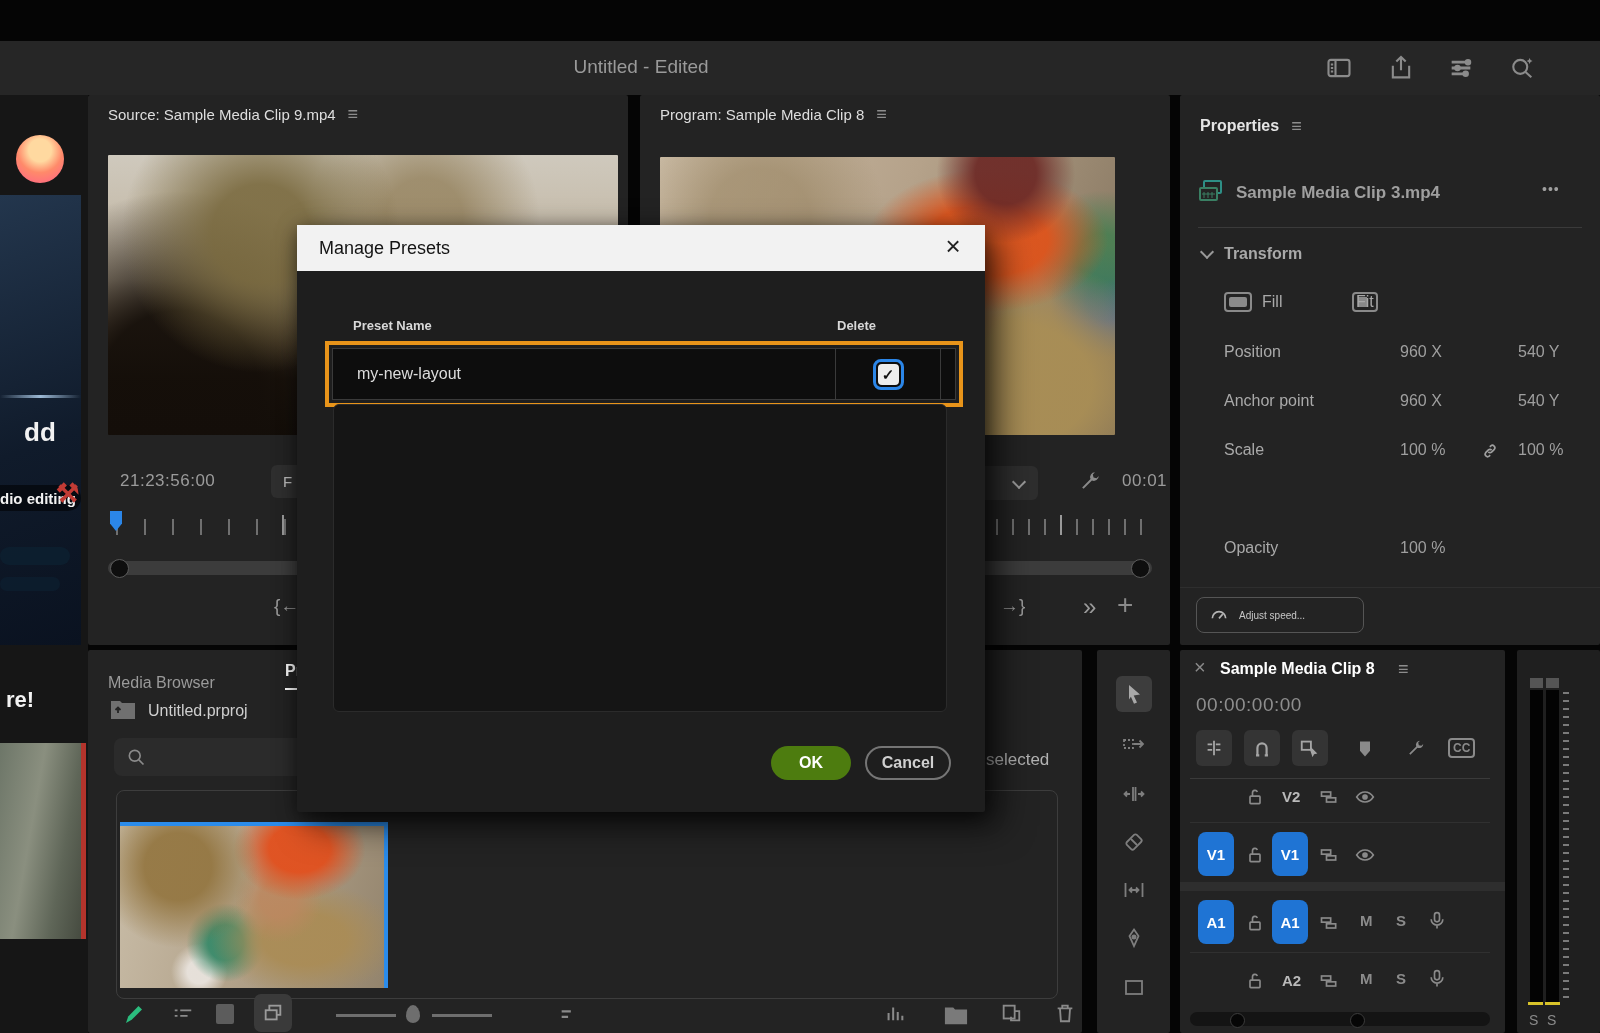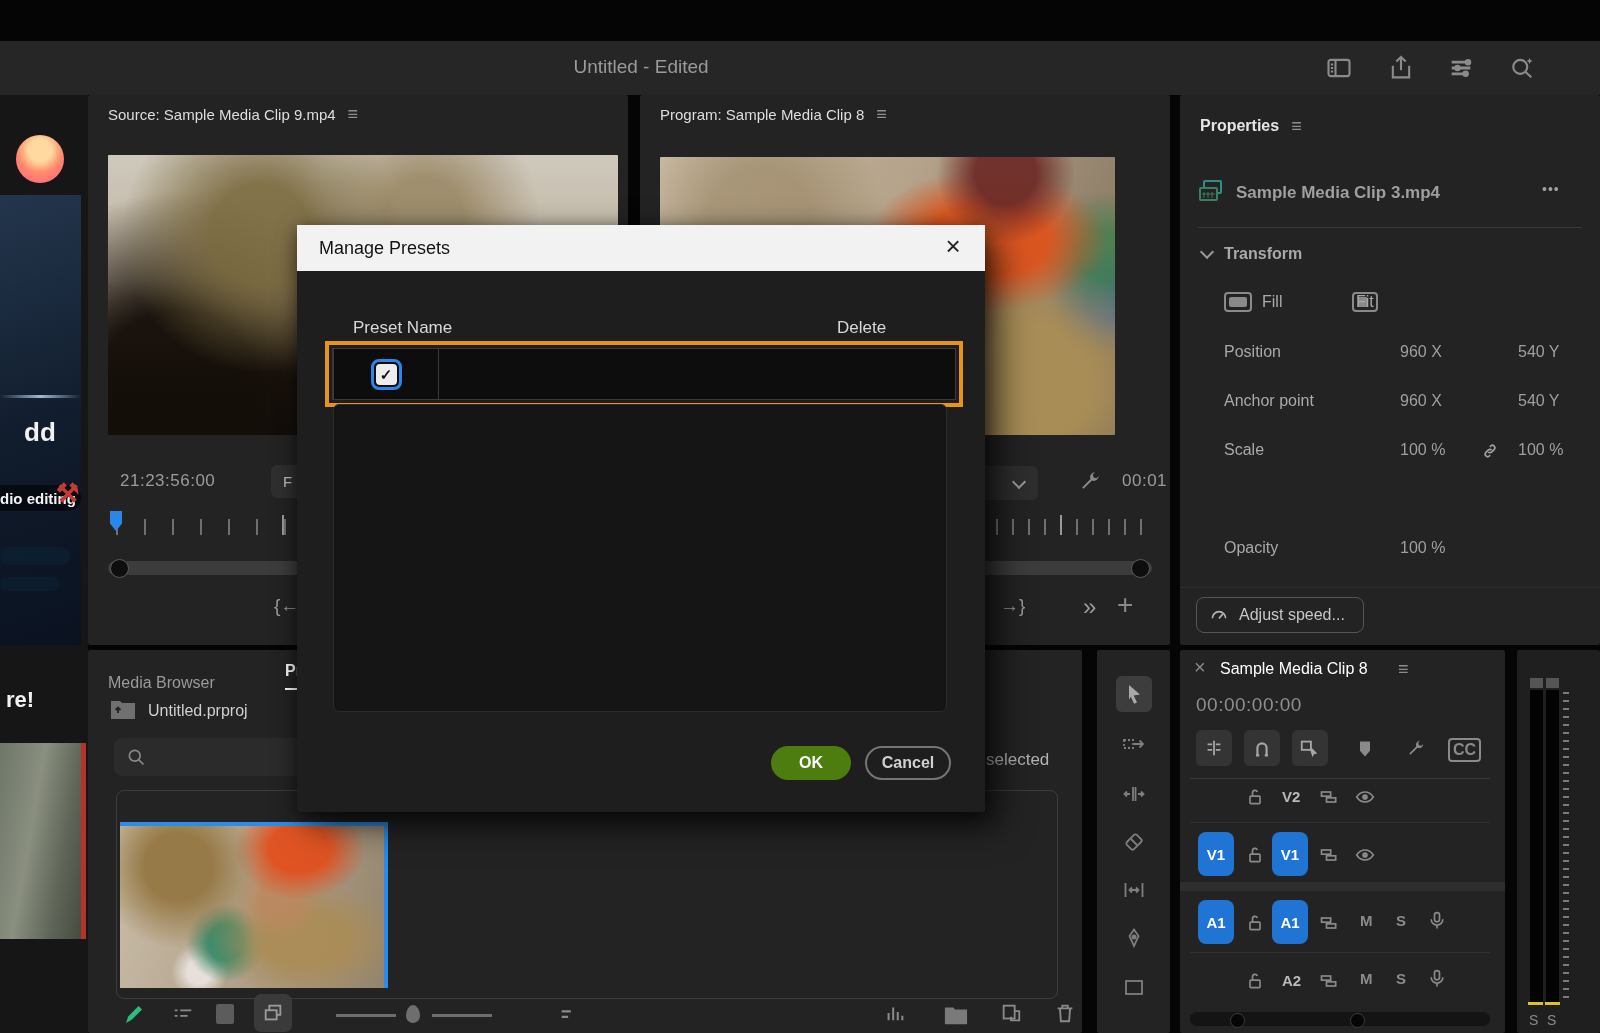--- a/index.html
+++ b/index.html
@@ -32,21 +32,21 @@
   .prow .v1{position:absolute;left:220px;color:#9f9f9f}
   .prow .v2{position:absolute;left:338px;color:#9f9f9f}
   .hot{cursor:ew-resize}
   .sq-ico{display:inline-block;border:2px solid #8a8a8a;border-radius:4px;position:relative}
   
   #dialog{left:297px;top:225px;width:688px;height:587px;background:#1e1e1e;z-index:60;
      box-shadow:14px 14px 34px rgba(0,0,0,.62),0 4px 18px rgba(0,0,0,.5);border-radius:2px}
   #dlg-title{left:0;top:0;width:688px;height:46px;background:#f2f2f2;color:#141414;
      font-size:18px;display:flex;align-items:center;padding-left:22px;box-sizing:border-box}
   #dlg-close{position:absolute;right:16px;top:6px;font-size:26px;color:#222;width:32px;text-align:center;cursor:pointer}
-  .dlg-colhead{position:absolute;color:#d8d8d8;font-size:17px;font-weight:400}
+  .dlg-colhead{position:absolute;color:#d8d8d8;font-size:13px;font-weight:700}
   #orange-box{left:28px;top:116px;width:624px;height:52px;border:4px solid #e8941a;background:#1e1e1e;padding:3px;}
   #preset-row{width:100%;height:100%;background:#0d0d0d;border:1px solid #3a3a3a;box-sizing:border-box;display:flex;align-items:center}
   #preset-name{flex:1;color:#dcdcdc;font-size:16px;padding-left:24px}
   .vdiv{width:1px;height:100%;background:#3a3a3a}
   #cb-cell{width:104px;display:flex;justify-content:center;align-items:center}
   #cb-ring{border:3px solid #2b86e8;border-radius:8px;padding:2px;line-height:0}
   #cb-box{display:inline-block;width:21px;height:21px;background:#ededed;border-radius:4px;color:#101010;
      font-weight:700;font-size:15px;text-align:center;line-height:21px}
   #tail-cell{width:14px;height:100%}
   #list-area{left:36px;top:179px;width:612px;height:306px;background:#151515;border:1px solid #2b2b2b;border-radius:6px}
@@ -54,21 +54,21 @@
      display:flex;align-items:center;justify-content:center;cursor:pointer}
   #ok-btn{left:474px;top:521px;width:80px;background:#4d7c0f;color:#fff}
   #cancel-btn{left:568px;top:521px;width:86px;background:transparent;border:2px solid #757575;color:#d0d0d0;box-sizing:border-box}
   
   .trk-btn{position:absolute;width:36px;height:44px;background:#1f74d4;border-radius:8px;color:#fff;
      font-weight:700;font-size:15px;display:flex;align-items:center;justify-content:center;cursor:pointer}
   .tl-lab{position:absolute;color:#b9b9b9;font-size:15px;font-weight:700}
   .ms{position:absolute;color:#8b8b8b;font-size:15px;font-weight:700;cursor:pointer}
   .press-btn{position:absolute;width:36px;height:36px;background:#343434;border-radius:6px;display:flex;align-items:center;justify-content:center;cursor:pointer}
   .flat-ico{position:absolute;width:26px;height:26px;display:flex;align-items:center;justify-content:center;cursor:pointer}
-  .cc-badge{border:2px solid #8a8a8a;border-radius:4px;color:#8a8a8a;font-size:16px;font-weight:700;padding:1px 3px}
+  .cc-badge{border:2px solid #8a8a8a;border-radius:4px;color:#8a8a8a;font-size:12px;font-weight:700;padding:1px 3px}
   
   .tool{position:absolute;left:19px;width:36px;height:36px;display:flex;align-items:center;justify-content:center;border-radius:6px;cursor:pointer}
   .tool.active{background:#3d3d3d}
   
   #strip{left:0;top:95px;width:88px;height:938px;background:#161616}
   .striptxt{position:absolute;color:#f2f2f2;font-weight:700}
   
   .hline{position:absolute;height:1px;background:#3a3a3a}
   .search{position:absolute;background:#2b2b2b;border-radius:8px}
   .tabtxt{position:absolute;font-size:16px;cursor:pointer}
@@ -237,21 +237,21 @@
       <span class="lab">Opacity</span>
       <span class="v1 hot">100 %</span>
     </div>
     <div class="hline" style="left:0;top:492px;width:420px;background:#2e2e2e"></div>
     <div class="abs" style="left:16px;top:502px;width:168px;height:36px;border:1px solid #555;
         border-radius:8px;display:flex;align-items:center;gap:10px;padding-left:12px;box-sizing:border-box;cursor:pointer">
       <svg width="20" height="20" viewBox="0 0 24 24" fill="none" stroke="#b5b5b5" stroke-width="2">
           <path d="M4 16a8 8 0 0 1 16 0"></path>
           <path d="M12 16l4.5-5"></path>
         </svg>
-      <span style="color:#c7c7c7;font-size:16px">Adjust speed...</span>
+      <span style="color:#c7c7c7;font-size:10px">Adjust speed...</span>
     </div>
   </div>
 
   <div class="panel" style="left:88px;top:650px;width:994px;height:383px">
     <span class="tabtxt" style="left:20px;top:24px;color:#9a9a9a">Media Browser</span>
     <span class="tabtxt" style="left:197px;top:12px;color:#ffffff;font-weight:700;border-bottom:2px solid #fff;padding-bottom:8px">Pr</span>
     <span class="abs" style="left:22px;top:48px">
       <svg width="26" height="22" viewBox="0 0 26 22" fill="none">
           <path d="M1 3h9l2 2h13v16H1z" fill="#707070"></path>
           <path d="M8 15v-5M5.5 12l2.5-2.5L10.5 12" stroke="#232323" stroke-width="1.8"></path>
@@ -355,21 +355,21 @@
       </span>
     <span class="tool" style="top:320px">
       <svg width="24" height="24" viewBox="0 0 24 24" stroke="#7e7e7e" stroke-width="1.8" fill="none">
           <rect x="4" y="5" width="16" height="13"></rect>
         </svg>
       </span>
   </div>
 
   <div class="panel" style="left:1180px;top:650px;width:325px;height:383px">
     <span class="abs" style="left:14px;top:6px;color:#8a8a8a;font-size:20px">×</span>
-    <span class="abs" style="left:40px;top:10px;color:#ffffff;font-size:16px;font-weight:400">Sample Media Clip 8</span>
+    <span class="abs" style="left:40px;top:10px;color:#ffffff;font-size:16px;font-weight:700">Sample Media Clip 8</span>
     <span class="abs burger" style="left:218px;top:10px">≡</span>
     <span class="abs" style="left:16px;top:44px;color:#8e8e8e;font-size:19px;letter-spacing:.5px">00:00:00:00</span>
 
     <span class="press-btn" style="left:16px;top:80px">
       <svg width="22" height="22" viewBox="0 0 24 24" stroke="#a5a5a5" stroke-width="2" fill="none">
           <path d="M12 4v16M5 8h5M5 14h5M14 8h5M14 14h5"></path>
         </svg>
       </span>
     <span class="press-btn" style="left:64px;top:80px">
       <svg width="22" height="22" viewBox="0 0 24 24" stroke="#a5a5a5" stroke-width="2.4" fill="none">
@@ -505,20 +505,21 @@
 
   <div id="dialog" class="abs">
     <div id="dlg-title" class="abs">
       <span>Manage Presets</span>
       <span id="dlg-close">×</span>
     </div>
     <span class="dlg-colhead" style="left:56px;top:93px">Preset Name</span>
     <span class="dlg-colhead" style="left:540px;top:93px">Delete</span>
     <div id="orange-box" class="abs">
       <div id="preset-row">
+        <span id="preset-name">my-new-layout</span>
         <span class="vdiv"></span>
         <span id="cb-cell">
           <span id="cb-ring">
             <span id="cb-box">✓</span>
           </span>
         </span>
         <span class="vdiv"></span>
         <span id="tail-cell"></span>
       </div>
     </div>

